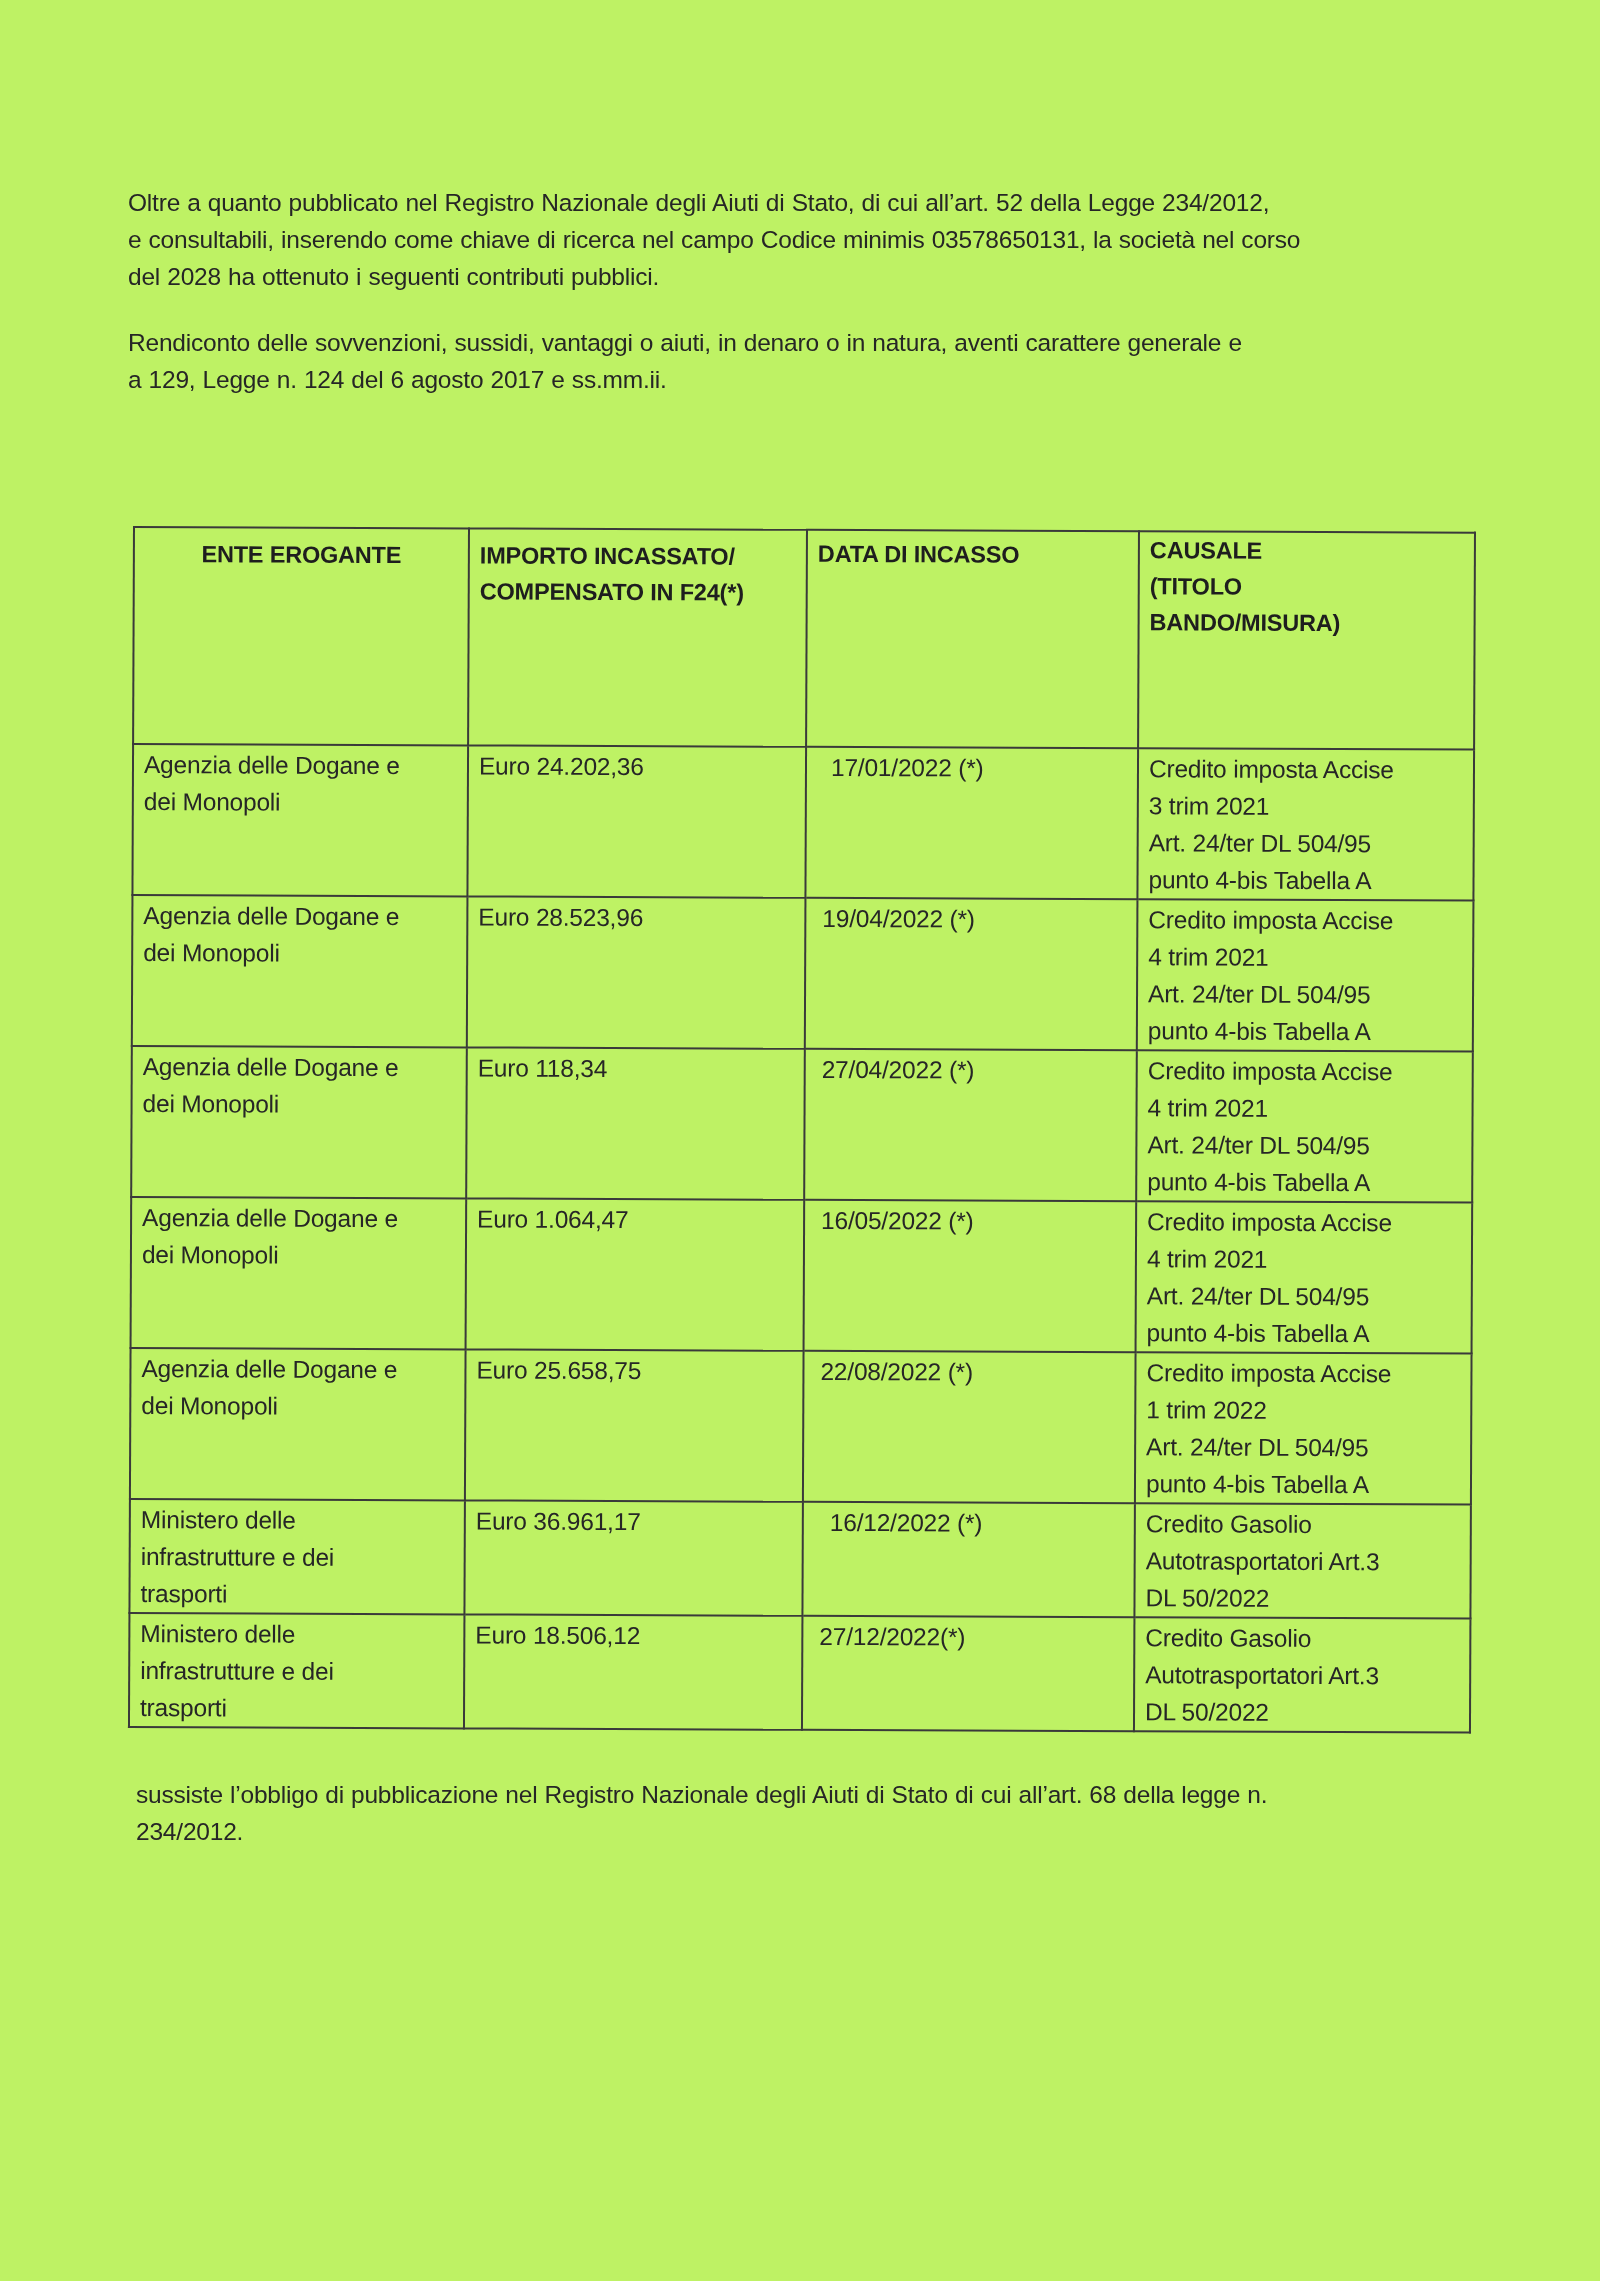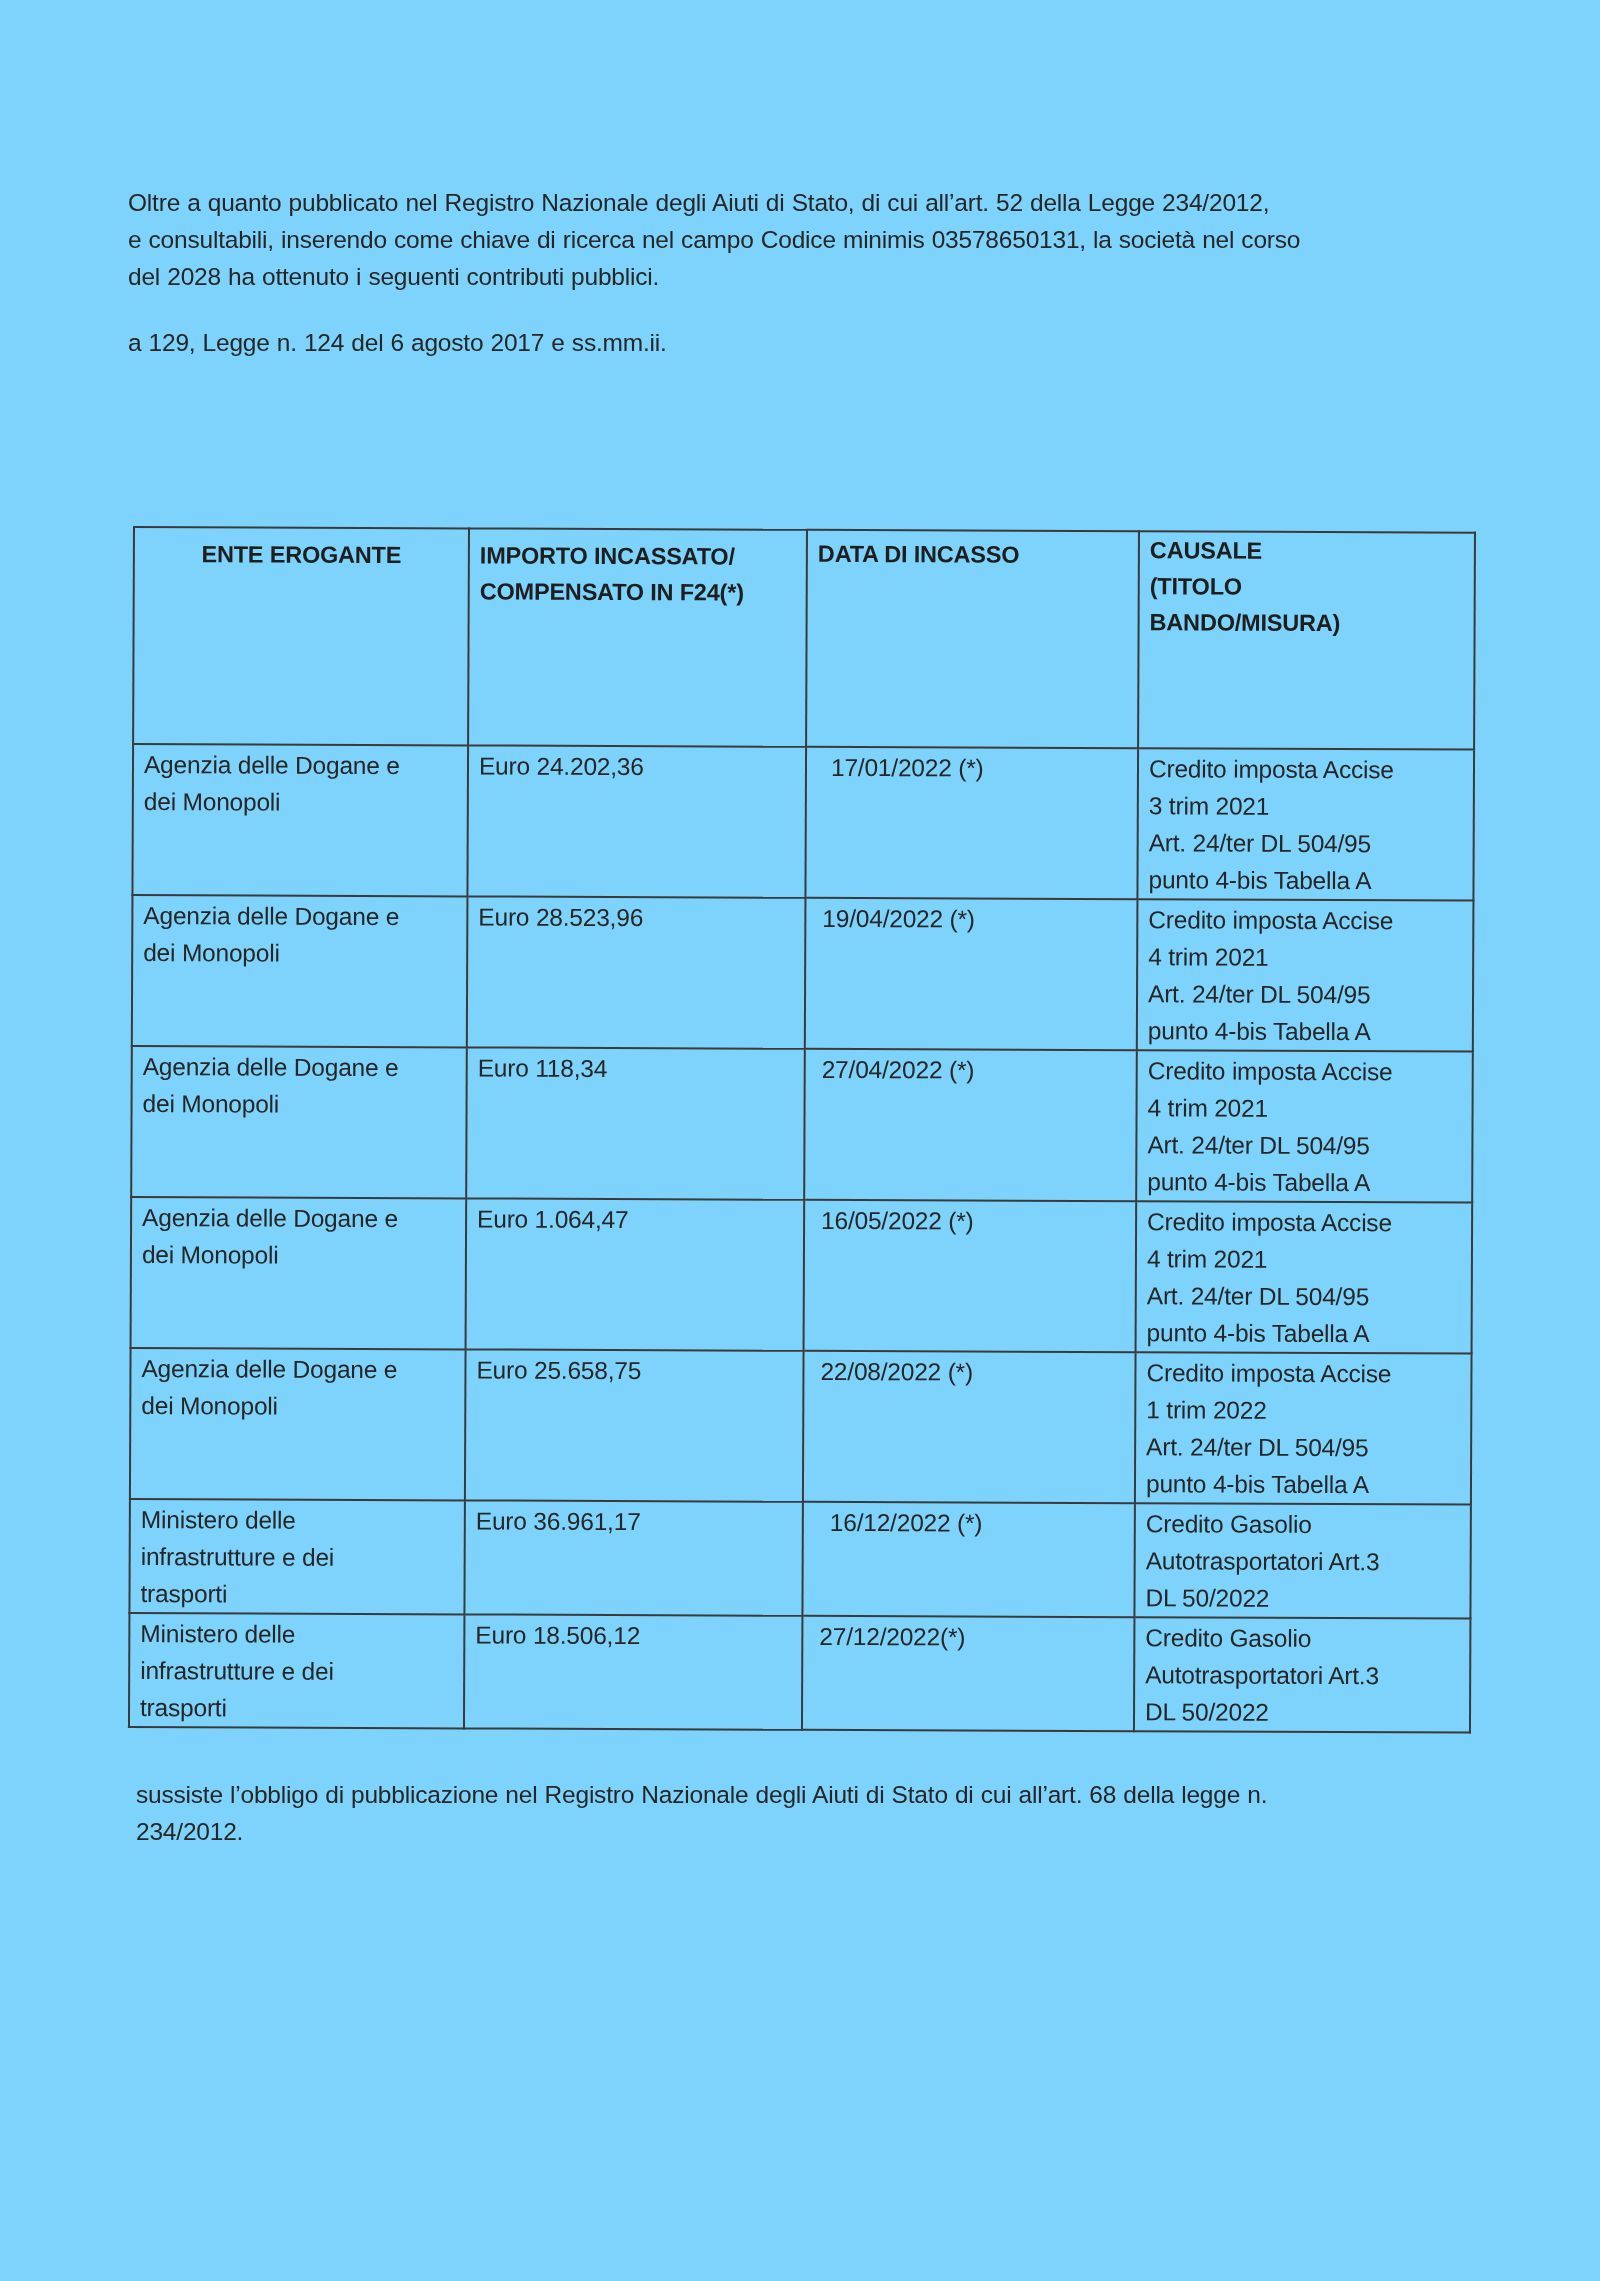--- a/index.html
+++ b/index.html
@@ -12,21 +12,21 @@
     height: 2281px;
     position: relative;
     overflow: hidden;
     font-family: "Liberation Sans", "DejaVu Sans", sans-serif;
     color: #222222;
   }
   .page {
     position: absolute;
     left: 0; top: 0;
     width: 1600px; height: 2281px;
-    background: #7dd3fc;
+    background: #bef264;
   }
   .para {
     position: absolute;
     font-size: 24.5px;
     line-height: 37px;
     color: #262626;
     letter-spacing: -0.2px;
     word-spacing: 0.5px;
   }
   .para .line { display: block; white-space: nowrap; }
@@ -84,20 +84,21 @@
 
 <div class="page">
 
   <div class="para p1">
     <span class="line">Oltre a quanto pubblicato nel Registro Nazionale degli Aiuti di Stato, di cui all’art. 52 della Legge 234/2012,</span>
     <span class="line">e consultabili, inserendo come chiave di ricerca nel campo Codice minimis 03578650131, la società nel corso</span>
     <span class="line">del 2028 ha ottenuto i seguenti contributi pubblici.</span>
   </div>
 
   <div class="para p2">
+    <span class="line">Rendiconto delle sovvenzioni, sussidi, vantaggi o aiuti, in denaro o in natura, aventi carattere generale e</span>
     <span class="line">a 129, Legge n. 124 del 6 agosto 2017 e ss.mm.ii.</span>
   </div>
 
   <table class="aid-table">
     <colgroup>
       <col style="width:335px">
       <col style="width:338px">
       <col style="width:332px">
       <col style="width:336px">
     </colgroup>

